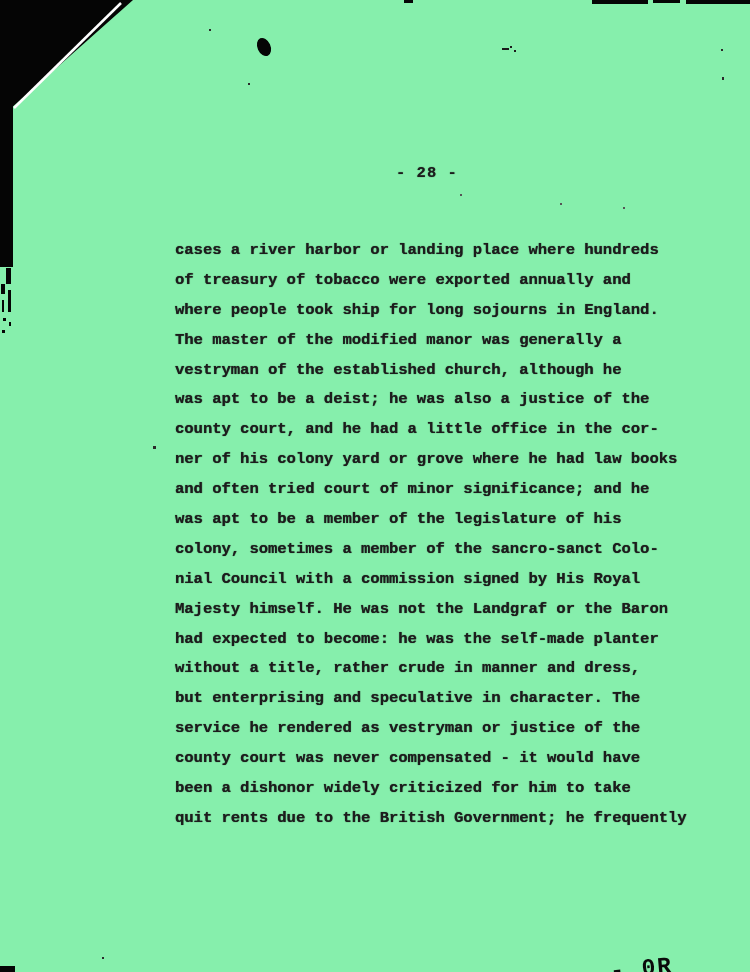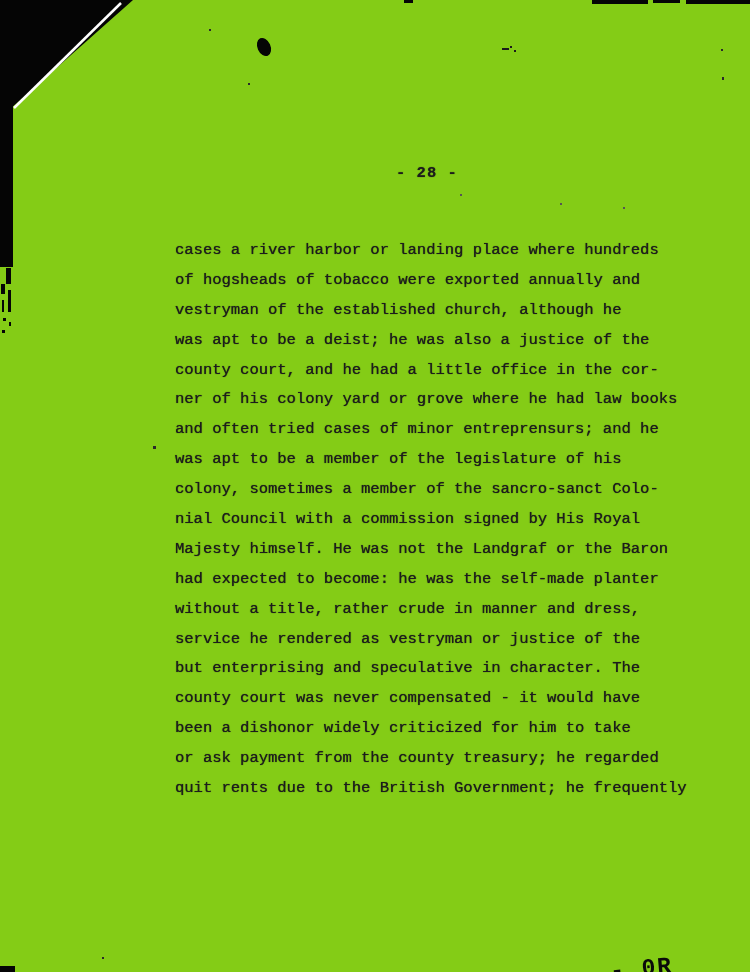--- a/index.html
+++ b/index.html
@@ -4,21 +4,21 @@
 <style>
   html, body {
     margin: 0;
     padding: 0;
     background: #ffffff;
   }
   .page {
     position: relative;
     width: 750px;
     height: 972px;
-    background: #84cc16;
+    background: #86efac;
     overflow: hidden;
     font-family: "Liberation Mono", "DejaVu Sans Mono", monospace;
     color: #1c1c1c;
   }
   .artifacts {
     position: absolute;
     top: 0;
     left: 0;
     width: 750px;
     height: 972px;
@@ -37,21 +37,21 @@
   .body-block {
     position: absolute;
     left: 175px;
     top: 236px;
     width: 540px;
   }
   .text-line {
     height: 29.9px;
     line-height: 29.9px;
     font-size: 15.5px;
-    font-weight: 400;
+    font-weight: 700;
     white-space: pre;
     letter-spacing: 0px;
     text-shadow: 0 0 1px rgba(25,25,25,0.75), 0.4px 0.4px 0 rgba(25,25,25,0.35);
   }
   .cut-text {
     position: absolute;
     left: 610px;
     top: 956px;
     font-size: 23px;
     font-weight: 700;
@@ -103,35 +103,36 @@
     <rect x="153" y="446" width="3" height="3" fill="#2a2a2a"></rect>
     <rect x="102" y="957" width="2" height="2" fill="#2a2a2a"></rect>
 
     <rect x="0" y="966" width="15" height="6" fill="#050505"></rect>
   </svg>
 
   <div class="page-number">- 28 -</div>
 
   <div class="body-block">
     <div class="text-line">cases a river harbor or landing place where hundreds</div>
-    <div class="text-line">of hogsheads of tobacco were exported annually and</div>
+    <div class="text-line">of treasury of tobacco were exported annually and</div>
+    <div class="text-line">where people took ship for long sojourns in England.</div>
+    <div class="text-line">The master of the modified manor was generally a</div>
     <div class="text-line">vestryman of the established church, although he</div>
     <div class="text-line">was apt to be a deist; he was also a justice of the</div>
     <div class="text-line">county court, and he had a little office in the cor-</div>
     <div class="text-line">ner of his colony yard or grove where he had law books</div>
-    <div class="text-line">and often tried cases of minor entreprensurs; and he</div>
+    <div class="text-line">and often tried court of minor significance; and he</div>
     <div class="text-line">was apt to be a member of the legislature of his</div>
     <div class="text-line">colony, sometimes a member of the sancro-sanct Colo-</div>
     <div class="text-line">nial Council with a commission signed by His Royal</div>
     <div class="text-line">Majesty himself. He was not the Landgraf or the Baron</div>
     <div class="text-line">had expected to become: he was the self-made planter</div>
     <div class="text-line">without a title, rather crude in manner and dress,</div>
+    <div class="text-line">but enterprising and speculative in character. The</div>
     <div class="text-line">service he rendered as vestryman or justice of the</div>
-    <div class="text-line">but enterprising and speculative in character. The</div>
     <div class="text-line">county court was never compensated - it would have</div>
     <div class="text-line">been a dishonor widely criticized for him to take</div>
-    <div class="text-line">or ask payment from the county treasury; he regarded</div>
     <div class="text-line">quit rents due to the British Government; he frequently</div>
   </div>
 
   <div class="cut-text">- 0R</div>
 
 </div>
 
 </body></html>

